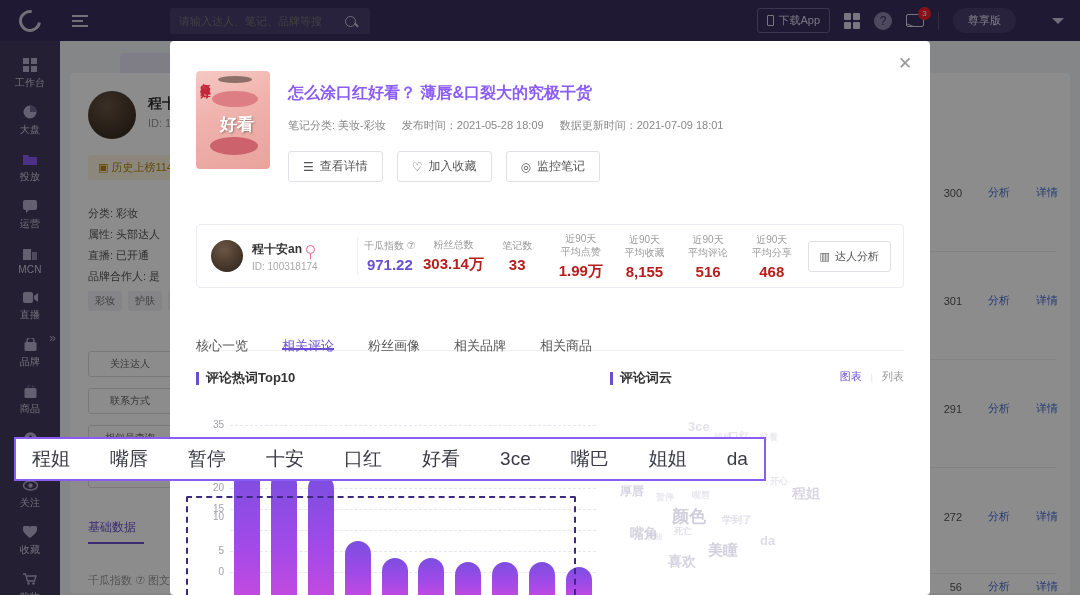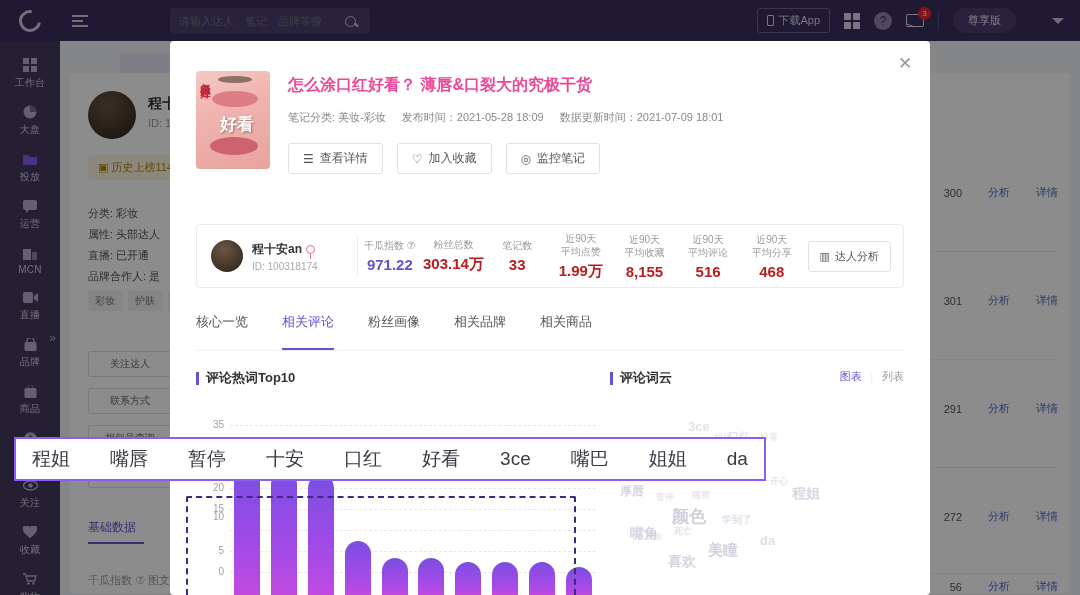--- a/index.html
+++ b/index.html
@@ -136,21 +136,21 @@
   .cover-lip1 { position:absolute; left:16px; top:20px; width:46px; height:16px; border-radius:50%;
      background:#d9737c; opacity:.85;}
   .cover-lip2 { position:absolute; left:14px; top:66px; width:48px; height:18px; border-radius:50%;
      background:#c85a66; opacity:.9;}
   .cover-eye { position:absolute; left:22px; top:5px; width:34px; height:7px; border-radius:50%; background:#4a3a34; opacity:.6;}
   .cover-txt { position:absolute; left:3px; top:4px; color:#c2283a; font-size:10px; font-weight:bold;
      writing-mode: vertical-rl; line-height:12px; letter-spacing:1px; }
   .cover-big { position:absolute; left:24px; top:42px; color:#fff; font-size:17px; font-weight:bold;
      text-shadow: 1px 1px 2px rgba(0,0,0,.35); }
 
-  .note-title { font-size:16px; font-weight:bold; color:#ec4899; margin-top:4px; }
+  .note-title { font-size:16px; font-weight:bold; color:#8b5cf6; margin-top:12px; }
   .note-meta { font-size:11px; color:#888; margin-top:14px; display:flex; gap:16px; }
   .note-actions { display:flex; gap:14px; margin-top:18px; }
   .act-btn {
     border:1px solid #e0e0e6; border-radius:3px; font-size:12px; color:#555;
     padding:6px 14px; display:flex; align-items:center; gap:6px; cursor:pointer; background:#fff;
   }
 
   .stat-card {
     position:absolute; left:26px; top:183px; width:708px; height:64px;
     border:1px solid #eceaf3; border-radius:4px; display:flex; align-items:center;
@@ -165,21 +165,21 @@
   .stat-sep { width:1px; height:38px; background:#eee; }
   .stat-col { flex:1; text-align:center; }
   .stat-lbl { font-size:10px; color:#9a9a9a; line-height:13px; }
   .stat-val { font-size:15px; font-weight:bold; color:#b91c1c; margin-top:4px; }
   .stat-val.accent { color:#6a4fd0; }
   .stat-btn { margin:0 12px 0 4px; border:1px solid #e0e0e6; border-radius:3px; font-size:11px;
      color:#555; padding:7px 11px; display:flex; align-items:center; gap:5px; cursor:pointer; white-space:nowrap;}
 
   .tabs { position:absolute; left:26px; top:272px; width:708px; height:38px; border-bottom:1px solid #f0f0f4;
      display:flex; gap:34px; }
-  .tab { font-size:13px; color:#555; cursor:pointer; padding-bottom:9px; }
+  .tab { font-size:13px; color:#555; cursor:pointer; padding-bottom:9px;margin-top:24px; }
   .tab.active { color:#6a4fd0; border-bottom:2px solid #6a4fd0; }
 
   .panel-l { position:absolute; left:26px; top:328px; width:404px; }
   .panel-r { position:absolute; left:440px; top:328px; width:294px; }
   .sec-title { font-size:13px; font-weight:bold; color:#333; display:flex; align-items:center; gap:7px;}
   .sec-bar { width:3px; height:13px; background:#6a4fd0; display:inline-block; }
   .view-toggle { position:absolute; right:0; top:0; font-size:11px; display:flex; gap:9px; align-items:center;}
   .view-toggle .v { cursor:pointer; color:#999; }
   .view-toggle .v.active { color:#6a4fd0; }
   .view-toggle .vs { color:#ddd; }

